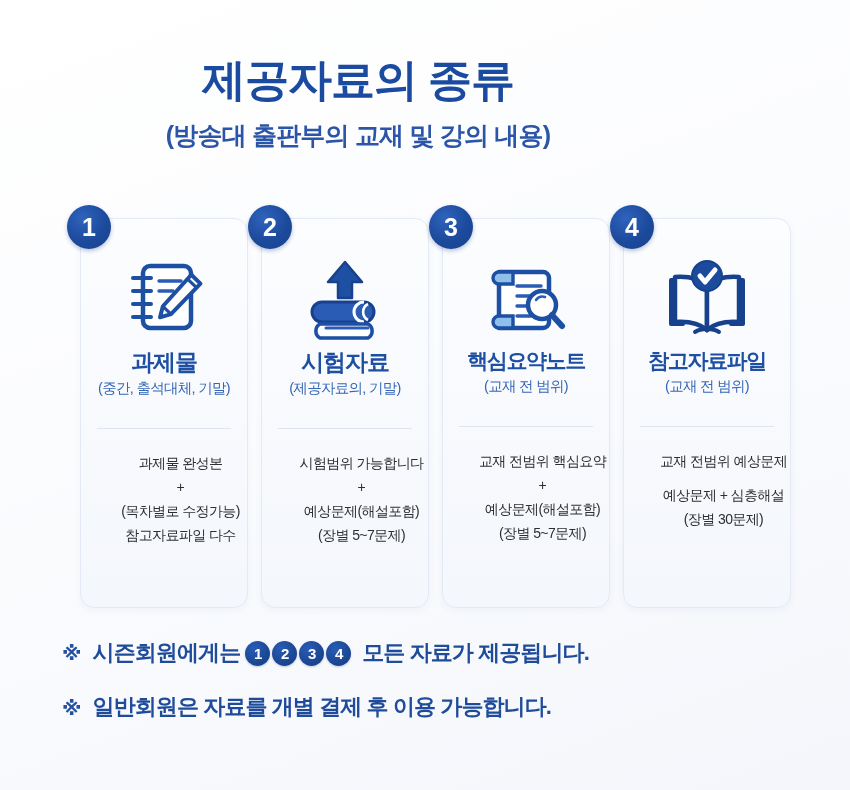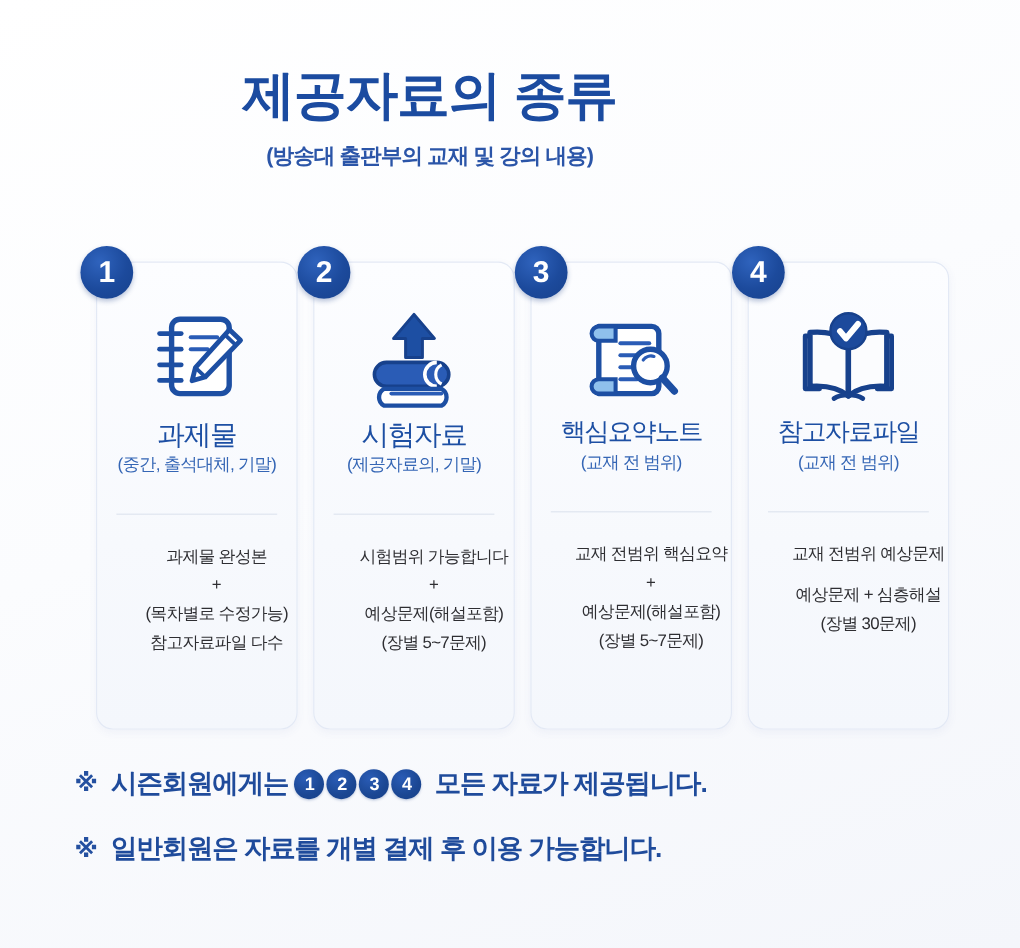--- a/index.html
+++ b/index.html
@@ -31,21 +31,21 @@
   .main-title {
     font-size: 44px;
     font-weight: bold;
     color: #1b4ba0;
     letter-spacing: -1px;
     line-height: 1.18;
     margin: 0;
     text-shadow: 0 1px 0 rgba(255,255,255,0.8);
   }
   .sub-title {
-    font-size: 18px;
+    font-size: 25px;
     font-weight: bold;
     color: #2b55a8;
     letter-spacing: -0.8px;
     margin: 14px 0 0 0;
     line-height: 1.2;
   }
 
   
   .cards {
     position: absolute;
@@ -90,21 +90,21 @@
     height: 96px;
     display: flex;
     align-items: center;
     justify-content: center;
     margin-top: 6px;
   }
   .icon-wrap svg { display: block; }
 
   .card-title {
     font-size: 23px;
-    font-weight: normal;
+    font-weight: bold;
     color: #1d4fa3;
     letter-spacing: -1.1px;
     text-align: right;
     line-height: 1.15;
     margin-top: 2px;
     white-space: nowrap;
   }
   .card-title.narrow { font-size: 21px; letter-spacing: -1.4px; }
 
   .card-sub {

